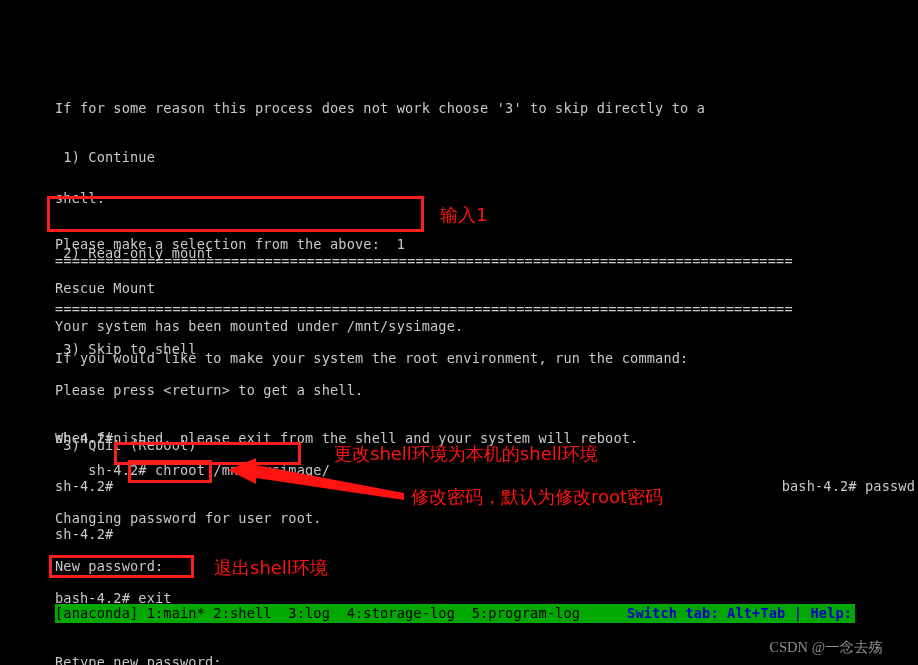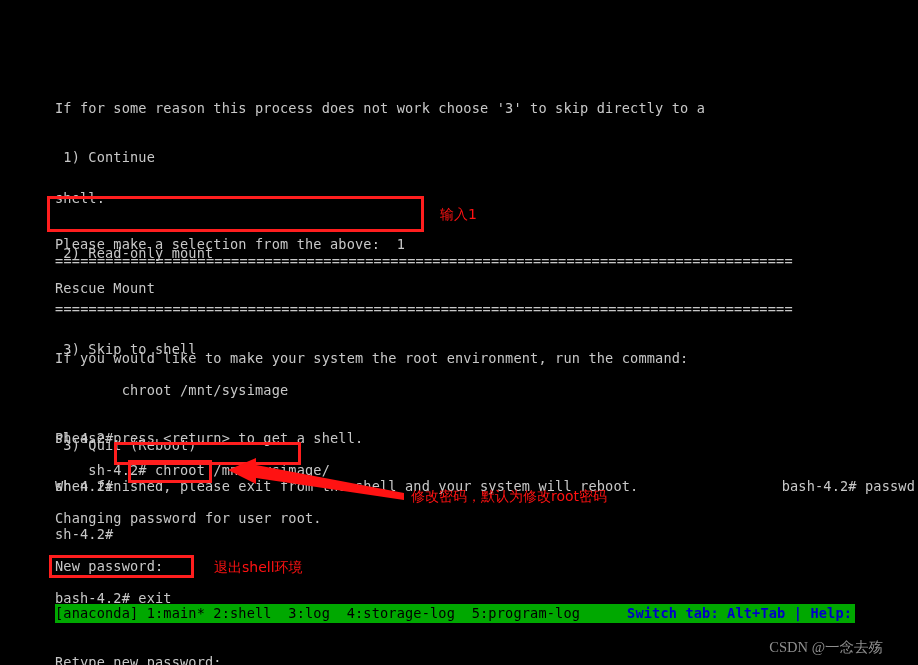--- a/index.html
+++ b/index.html
@@ -83,21 +83,21 @@
   }
   .anno-box {
     position: absolute;
     border: 3px solid #ff1e1e;
     box-sizing: border-box;
   }
   .anno-text {
     position: absolute;
     color: #ff1212;
     font-family: "DejaVu Sans", "Liberation Sans", sans-serif;
-    font-size: 14px;
+    font-size: 18px;
     line-height: 15px;
     white-space: nowrap;
   }
 
   
   #watermark {
     position: absolute;
     right: 35px;
     bottom: 8px;
     color: #8f8f8f;
@@ -129,27 +129,29 @@
 
   <div class="term-text" style="top:221px; line-height:16px; letter-spacing:0.2px;">
     <span class="blk">========================================================================================</span>
     <span class="blk">========================================================================================</span>
   </div>
 
   <div class="term-text" style="top:248px;">
     <span class="blk">Rescue Mount</span>
   </div>
 
+  <div class="term-text" style="top:286px;">
+    <span class="blk">Your system has been mounted under /mnt/sysimage.</span>
+  </div>
 
   <div class="term-text" style="top:318px;">
     <span class="blk">If you would like to make your system the root environment, run the command:</span>
   </div>
 
   <div class="term-text" style="top:350px; line-height:16px;">
-    <span class="blk">        chroot /mnt/sysimage</span>
     <span class="blk">Please press &lt;return&gt; to get a shell.</span>
     <span class="blk">When finished, please exit from the shell and your system will reboot.</span>
   </div>
 
   <div class="term-text" style="top:398px; line-height:16px;">
     <span class="blk">sh-4.2#</span>
     <span class="blk">sh-4.2#</span>
     <span class="blk">sh-4.2#</span>
   </div>
 
@@ -184,20 +186,21 @@
   <div id="statusbar"><span class="sb-left">[anaconda] 1:main* 2:shell  3:log  4:storage-log  5:program-log</span><span class="sb-right" style="margin-left:47px;">Switch tab: Alt+Tab | Help: F1</span></div>
 
 </div>
 
 <div id="annotations">
 
   <div class="anno-box" style="left:47px; top:196px; width:377px; height:36px;"></div>
   <div class="anno-text" style="left:440px; top:207px;">输入1</div>
 
   <div class="anno-box" style="left:114px; top:442px; width:187px; height:23px;"></div>
+  <div class="anno-text" style="left:334px; top:446px;">更改shell环境为本机的shell环境</div>
 
   <div class="anno-box" style="left:128px; top:460px; width:84px; height:23px;"></div>
   <div class="anno-text" style="left:411px; top:489px;">修改密码，默认为修改root密码</div>
 
   <svg style="position:absolute; left:0; top:0;" width="918" height="665">
     <polygon points="228,470 256,458 256,465 404,493 404,500 256,478 256,484" fill="#ff1212"></polygon>
   </svg>
 
   <div class="anno-box" style="left:49px; top:555px; width:145px; height:23px;"></div>
   <div class="anno-text" style="left:214px; top:560px;">退出shell环境</div>

